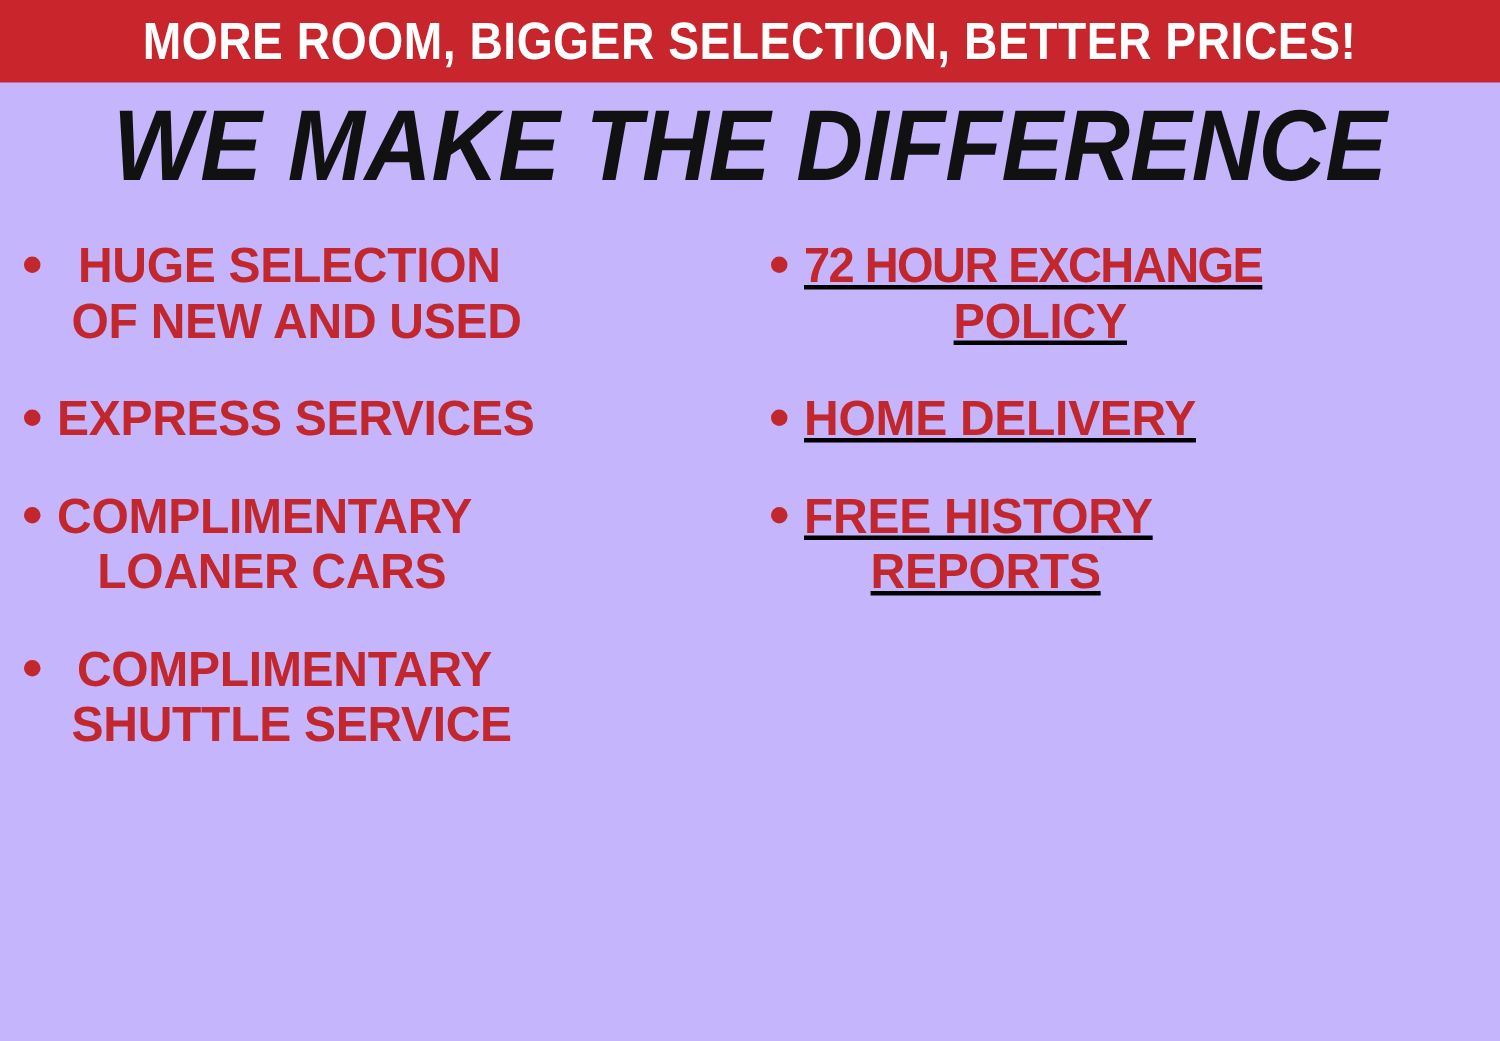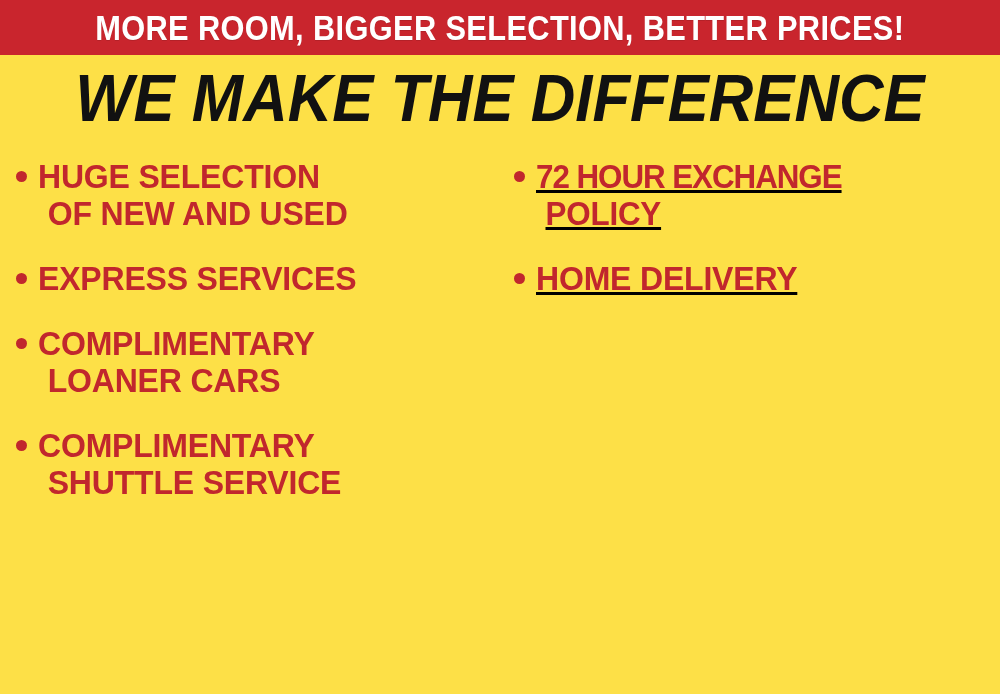--- a/index.html
+++ b/index.html
@@ -11,21 +11,21 @@
     height: 694px;
     background: #ffffff;
     font-family: "Liberation Sans", sans-serif;
     overflow: hidden;
   }
 
   #banner-wrap {
     position: relative;
     width: 1000px;
     height: 694px;
-    background: #fde047;
+    background: #c4b5fd;
   }
 
   
   .topbar {
     position: absolute;
     top: 0;
     left: 0;
     width: 1000px;
     height: 55px;
     background: #c9252d;
@@ -68,20 +68,21 @@
 
   
   .columns {
     position: absolute;
     top: 158px;
     left: 0;
     width: 1000px;
     height: 536px;
     display: flex;
     align-items: flex-start;
+    text-align: center;
   }
   .col {
     box-sizing: border-box;
     flex: 0 0 500px;
     width: 500px;
     padding: 0;
   }
   .col-left  { padding-left: 16px;  padding-right: 8px; }
   .col-right { padding-left: 516px; text-decoration: underline; } 
 
@@ -191,17 +192,24 @@
       <div class="bullet">
         <span class="dot"></span>
         <span class="bullet-text">
           <span>HOME DELIVERY</span>
         </span>
       </div>
 
 
 
 
+      <div class="bullet">
+        <span class="dot"></span>
+        <span class="bullet-text">
+          <span>FREE HISTORY</span>
+          <span class="l2">REPORTS</span>
+        </span>
+      </div>
 
     </div>
 
   </div>
 </div>
 
 </body></html>

